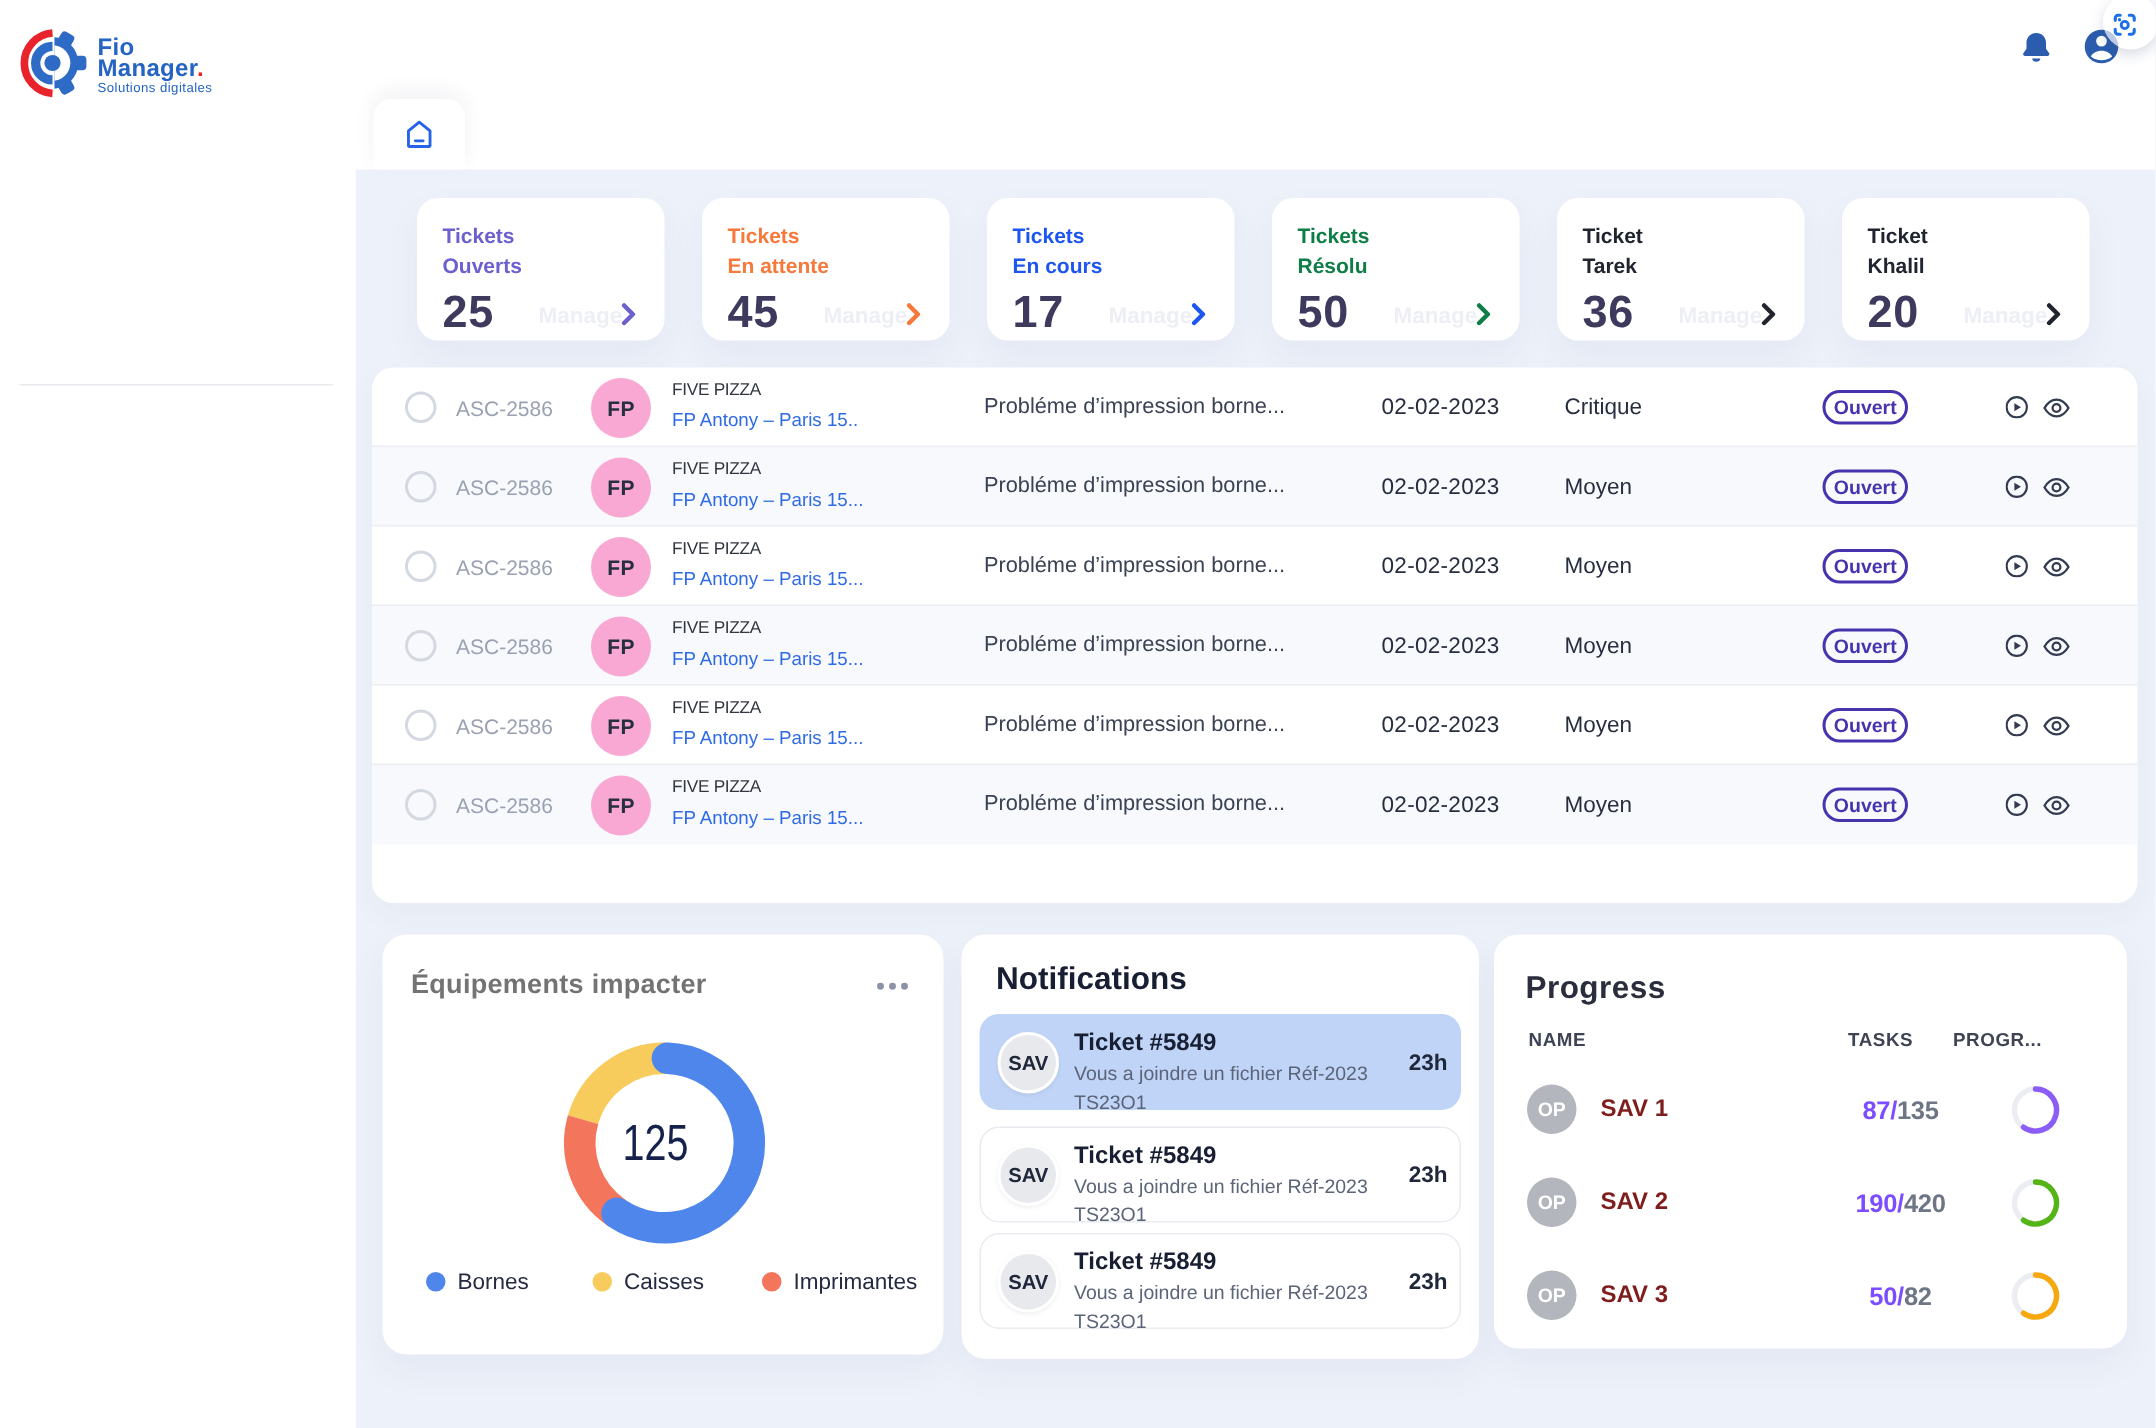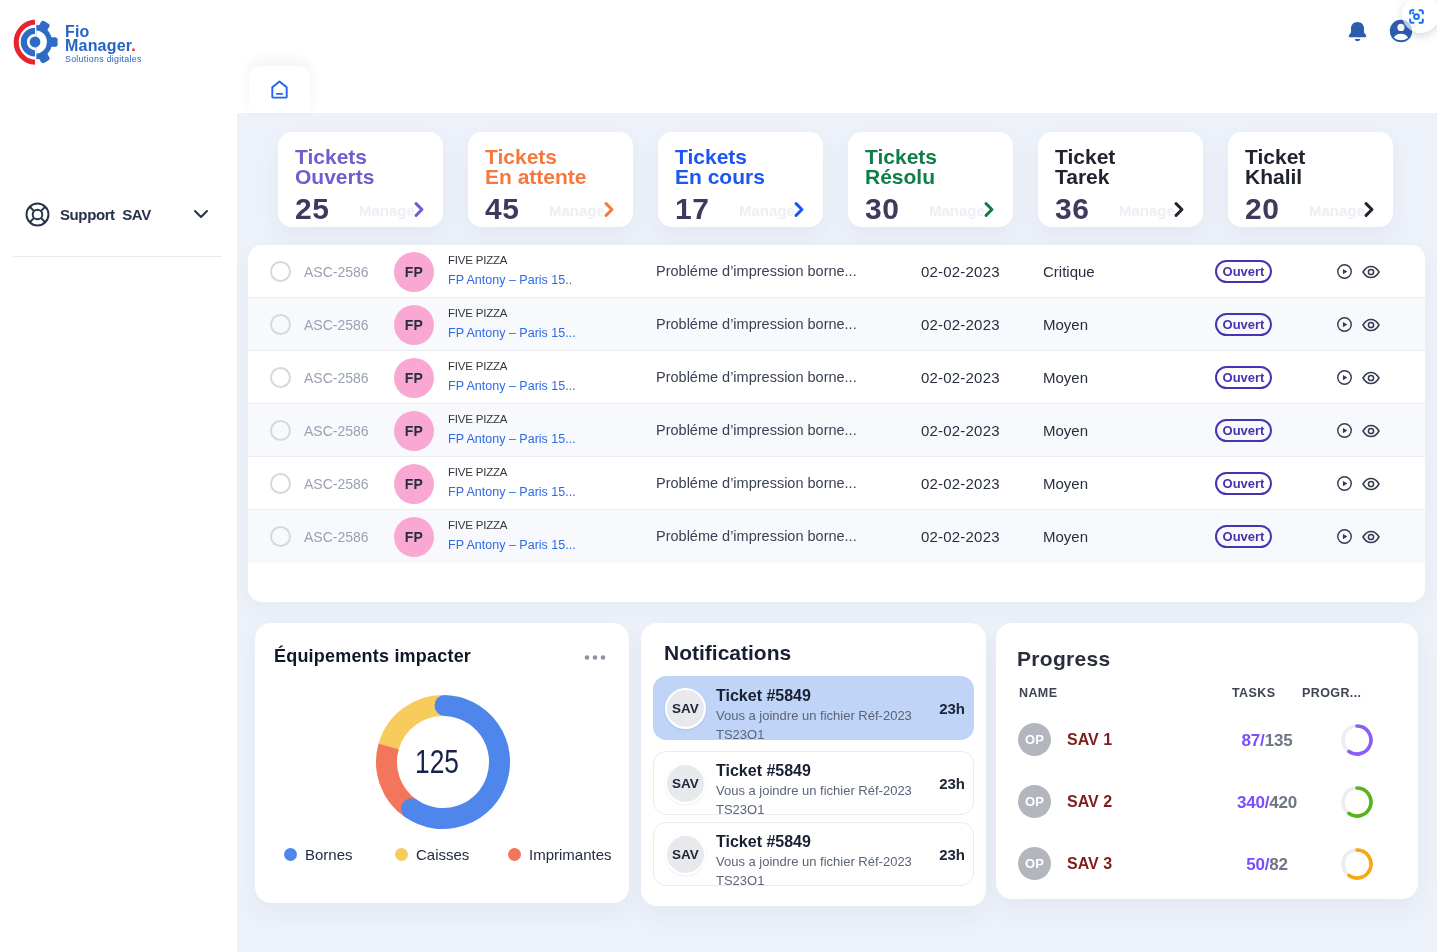--- a/index.html
+++ b/index.html
@@ -19,21 +19,21 @@
   .menu-label { color:#273149; font-size:15px; font-weight:700; letter-spacing:-.4px; }
   .chev { margin-left:auto; }
 
   
   #hometab { left:249px; top:66px; width:61px; height:47px; background:#fff; border-radius:12px 12px 0 0;
              box-shadow:0 -5px 14px rgba(30,41,89,.06); z-index:4; display:flex; align-items:center; justify-content:center; }
 
   
   .scard { top:132px; width:165px; height:95px; background:#fff; border-radius:14px;
            box-shadow:0 10px 24px rgba(46,64,128,.05); padding:15px 0 0 17px; }
-  .scard .t { font-size:21px; font-weight:700; line-height:20px; }
+  .scard .t { font-size:14px; font-weight:700; line-height:20px; }
   .scard .row2 { display:flex; align-items:center; margin-top:7px; position:relative; height:30px; }
   .scard .num { font-size:30px; font-weight:700; color:#3E3A5D; letter-spacing:.5px; line-height:30px; }
   .scard .ghost { position:absolute; left:64px; top:8px; font-size:15px; font-weight:700; color:#EDEFF4; }
   .scard .arr { position:absolute; left:119px; top:8px; }
 
   
   #tablecard { left:248px; top:245px; width:1177px; height:357px; background:#fff; border-radius:14px;
                box-shadow:0 8px 20px rgba(46,64,128,.04); overflow:hidden; }
   .thead { position:relative; height:39px; border-bottom:1px solid #EBEDF2; font-size:12px; color:#3C4358; }
   .thead div { position:absolute; top:13px; }
@@ -51,21 +51,21 @@
   .datec { font-size:15px; color:#272E3F; letter-spacing:.2px;margin-left:12px; }
   .prio { font-size:15px; color:#272E3F; }
   .pill { width:57px; height:23px; border:2px solid #4633AE; border-radius:12px; color:#4633AE;
           font-size:13px; font-weight:700; display:flex; align-items:center; justify-content:center; }
 
   
   .widget { top:623px; background:#fff; border-radius:16px; box-shadow:0 10px 24px rgba(46,64,128,.05); }
   #w1 { left:255px; width:374px; height:280px; }
   #w2 { left:641px; width:345px; height:283px; }
   #w3 { left:996px; width:422px; height:276px; }
-  #w1 h3 { position:absolute; left:19px; top:23px; font-size:18px; color:#0f172a; font-weight:700; letter-spacing:.2px; }
+  #w1 h3 { position:absolute; left:19px; top:23px; font-size:18px; color:#737373; font-weight:700; letter-spacing:.2px; }
   .legend { position:absolute; top:223px; display:flex; align-items:center; font-size:15px; color:#242B42; }
   .ldot { width:13px; height:13px; border-radius:50%; margin-right:8px; }
   #w2 h3 { position:absolute; left:23px; top:18px; font-size:21px; color:#191F33; font-weight:700; }
   .ncard { position:absolute; left:12px; width:321px; height:64px; border-radius:13px; background:#fff; border:1px solid #E9EBF0; }
   .ncard.hl { background:#BFD4F7; border:1px solid #BFD4F7; }
   .ncard .sav { position:absolute; left:11px; top:11px; width:41px; height:41px; border-radius:50%; background:#E7E9EC;
                 border:2px solid #fff; box-shadow:0 1px 3px rgba(0,0,0,.07); color:#20273A; font-weight:700; font-size:13.5px;
                 display:flex; align-items:center; justify-content:center; }
   .ncard .nt { position:absolute; left:62px; top:10px; font-size:16px; font-weight:700; color:#191F33; }
   .ncard .ns { position:absolute; left:62px; top:29px; width:206px; font-size:13px; color:#5B6478; line-height:19px; }
@@ -111,34 +111,20 @@
         </g>
         <circle cx="27" cy="26" r="11.9" fill="#fff"></circle>
       </g>
       <circle cx="27" cy="26" r="5.4" fill="#2E6BC6"></circle>
       <text x="57" y="20.5" font-size="16" font-weight="bold" fill="#2563C4" letter-spacing=".2">Fio</text>
       <text x="57" y="34.5" font-size="16" font-weight="bold" fill="#2563C4" letter-spacing=".2">Manager<tspan fill="#E8232B">.</tspan></text>
       <text x="57" y="45.5" font-size="8.8" fill="#2563C4" letter-spacing=".3">Solutions digitales</text>
     </svg>
 
 
-    <div class="abs menu-item" style="top:199px">
-      <svg style="margin-left:24px" width="27" height="27" viewBox="0 0 28 28" fill="none" stroke="#273149" stroke-width="2">
-        <circle cx="14" cy="14" r="11.4"></circle>
-        <circle cx="14" cy="14" r="5"></circle>
-        <line x1="6" y1="6" x2="10.5" y2="10.5"></line>
-        <line x1="22" y1="6" x2="17.5" y2="10.5"></line>
-        <line x1="6" y1="22" x2="10.5" y2="17.5"></line>
-        <line x1="22" y1="22" x2="17.5" y2="17.5"></line>
-      </svg>
-      <span class="menu-label" style="margin-left:9px">Support&nbsp;&nbsp;SAV</span>
-      <svg class="chev" style="margin-right:28px" width="16" height="10" viewBox="0 0 16 10" fill="none" stroke="#273149" stroke-width="2" stroke-linecap="round" stroke-linejoin="round">
-        <path d="M2 2 L8 8 L14 2"></path>
-      </svg>
-    </div>
     <div class="abs" style="left:13px;top:256px;width:209px;height:1px;background:#E9EBF0"></div>
   </div>
 
   <svg class="abs" style="left:1348px;top:20px" width="19" height="22" viewBox="0 0 21 23" fill="#2B5CAD">
     <path d="M10.5 1.5 C14.6 1.5 17.7 4.6 17.7 8.7 V13.2 L19.9 16.2 C20.6 17.2 20 18.5 18.8 18.5 H2.2 C1 18.5 0.4 17.2 1.1 16.2 L3.3 13.2 V8.7 C3.3 4.6 6.4 1.5 10.5 1.5 Z"></path>
     <path d="M7.4 20.3 a3.2 3.2 0 0 0 6.2 0 z"></path>
   </svg>
   <svg class="abs" style="left:1389px;top:19px" width="24" height="24" viewBox="0 0 24 24">
     <circle cx="12" cy="12" r="11.2" fill="#2B5CAD"></circle>
     <circle cx="12" cy="8.4" r="3.6" fill="#fff"></circle>
@@ -180,21 +166,21 @@
       <span class="num">17</span>
       <span class="ghost">Manage</span>
       <svg class="arr" width="10" height="15" viewBox="0 0 11 18" fill="none" stroke="#1D55F0" stroke-width="3.6" stroke-linecap="round" stroke-linejoin="round">
         <path d="M2 2 L9 9 L2 16"></path>
       </svg>
     </div>
   </div>
   <div class="abs scard" style="left:848px">
     <div class="t" style="color:#0E7E46">Tickets<br>Résolu</div>
     <div class="row2">
-      <span class="num">30</span>
+      <span class="num">50</span>
       <span class="ghost">Manage</span>
       <svg class="arr" width="10" height="15" viewBox="0 0 11 18" fill="none" stroke="#0E7E46" stroke-width="3.6" stroke-linecap="round" stroke-linejoin="round">
         <path d="M2 2 L9 9 L2 16"></path>
       </svg>
     </div>
   </div>
   <div class="abs scard" style="left:1038px">
     <div class="t" style="color:#20242F">Ticket<br>Tarek</div>
     <div class="row2">
       <span class="num">36</span>
@@ -379,21 +365,21 @@
     <div class="phead" style="left:306px">PROGR...</div>
     <div class="prow-av" style="left:22px;top:100px">OP</div>
     <div class="prow-name" style="left:71px;top:108px">SAV 1</div>
     <div class="ptask" style="left:216px;top:108px"><b>87/</b>135</div>
     <svg style="position:absolute;left:344px;top:100px" width="34" height="34" viewBox="0 0 34 34" fill="none">
       <circle cx="17" cy="17" r="14" stroke="#EBEDF3" stroke-width="3.6"></circle>
       <path d="M 17 3 A 14 14 0 1 1 8.97 28.47" stroke="#8B5CF6" stroke-width="3.6" stroke-linecap="round"></path>
     </svg>
     <div class="prow-av" style="left:22px;top:162px">OP</div>
     <div class="prow-name" style="left:71px;top:170px">SAV 2</div>
-    <div class="ptask" style="left:216px;top:170px"><b>340/</b>420</div>
+    <div class="ptask" style="left:216px;top:170px"><b>190/</b>420</div>
     <svg style="position:absolute;left:344px;top:162px" width="34" height="34" viewBox="0 0 34 34" fill="none">
       <circle cx="17" cy="17" r="14" stroke="#EBEDF3" stroke-width="3.6"></circle>
       <path d="M 17 3 A 14 14 0 1 1 8.97 28.47" stroke="#55B517" stroke-width="3.6" stroke-linecap="round"></path>
     </svg>
     <div class="prow-av" style="left:22px;top:224px">OP</div>
     <div class="prow-name" style="left:71px;top:232px">SAV 3</div>
     <div class="ptask" style="left:216px;top:232px"><b>50/</b>82</div>
     <svg style="position:absolute;left:344px;top:224px" width="34" height="34" viewBox="0 0 34 34" fill="none">
       <circle cx="17" cy="17" r="14" stroke="#EBEDF3" stroke-width="3.6"></circle>
       <path d="M 17 3 A 14 14 0 1 1 8.97 28.47" stroke="#F7A80D" stroke-width="3.6" stroke-linecap="round"></path>

